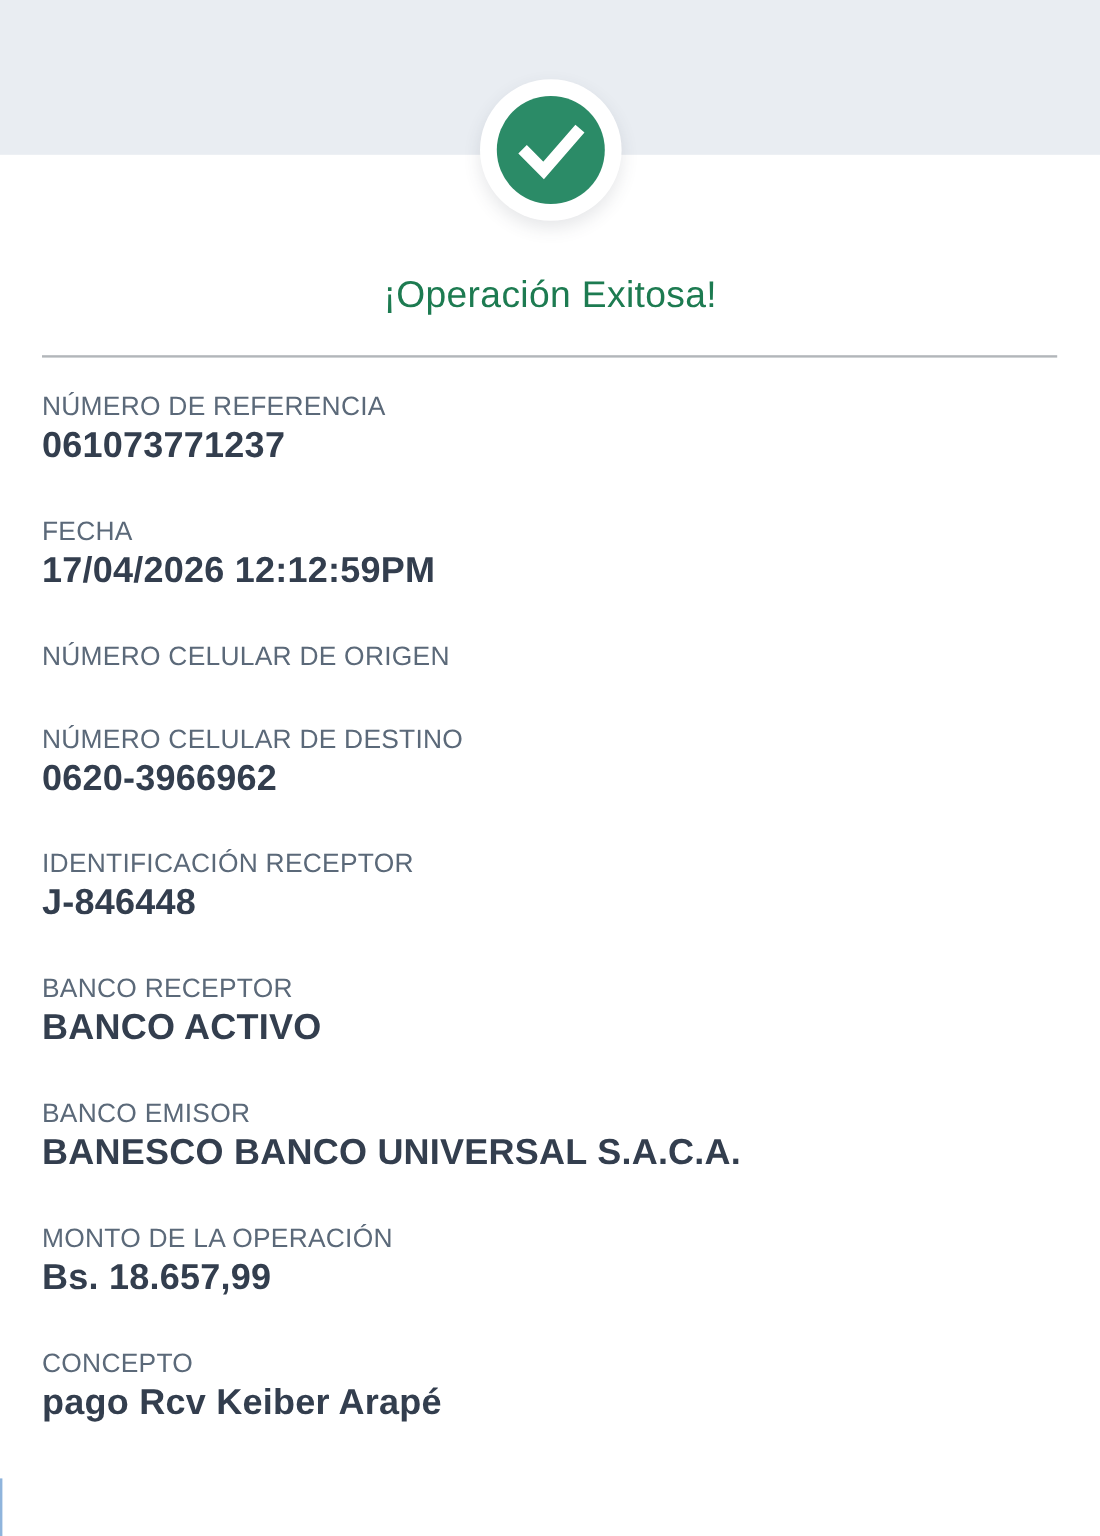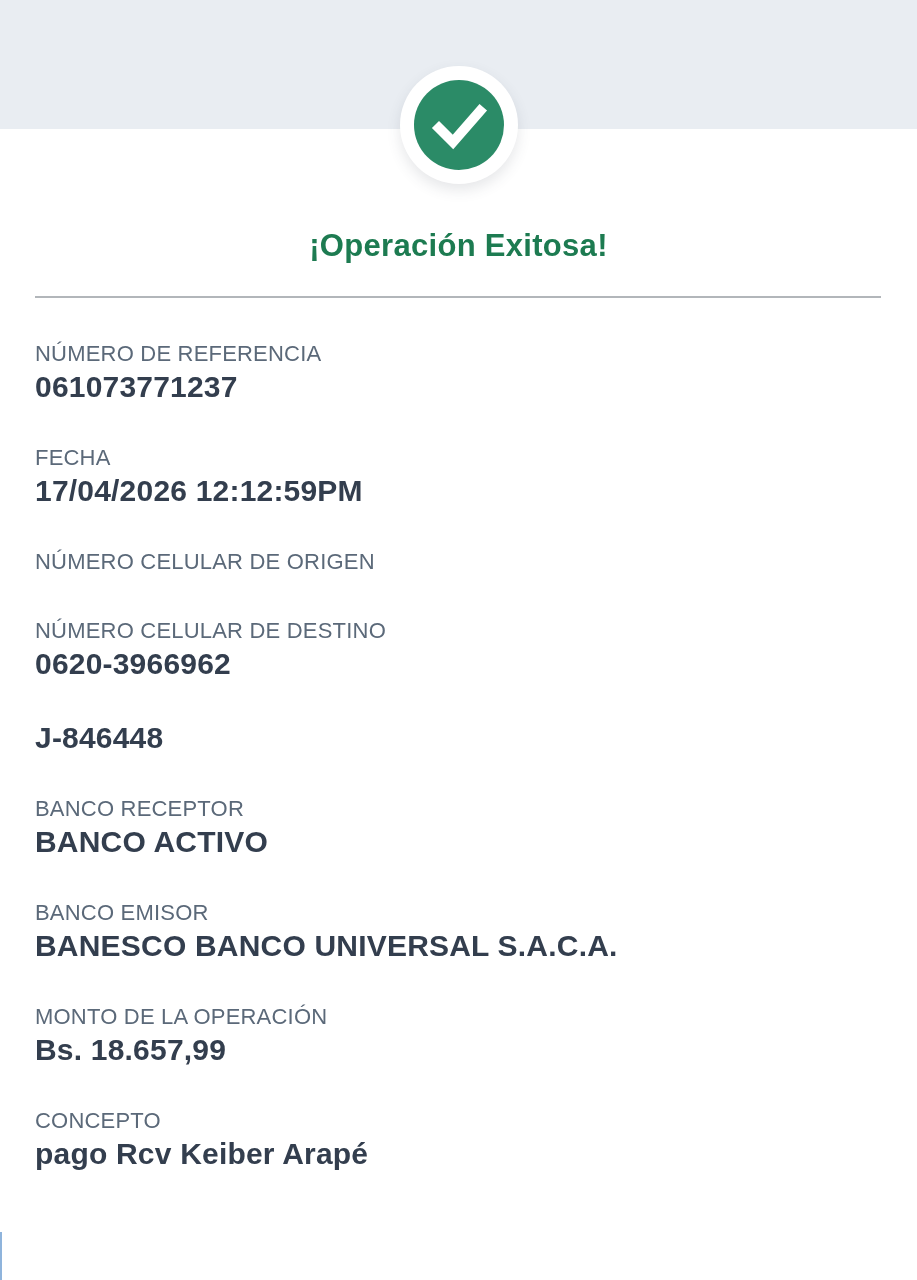--- a/index.html
+++ b/index.html
@@ -35,36 +35,36 @@
     background: #2b8b67;
     border-radius: 50%;
     display: flex; align-items: center; justify-content: center;
   }
   .badge-circle svg { display: block; }
   .title {
     position: absolute;
     top: 228px; left: 0; right: 0;
     text-align: center;
     font-size: 31px;
-    font-weight: 700;
+    font-weight: 400;
     color: #1d7b51;
     margin: 0;
     letter-spacing: 0.3px;
   }
   .divider {
     position: absolute;
     top: 296px; left: 35px; right: 36px;
     height: 0;
     border: none;
     border-top: 2px solid #b2b6ba;
     margin: 0;
   }
   .fields {
     position: absolute;
-    top: 339px; left: 35px; right: 40px;
+    top: 324px; left: 35px; right: 40px;
   }
   .field { margin-bottom: 39px; }
   .field-label {
     font-size: 22px;
     line-height: 30px;
     font-weight: 400;
     color: #5b6979;
     letter-spacing: 0.2px;
   }
   .field-value {
@@ -117,20 +117,21 @@
     <div class="field">
       <div class="field-label">NÚMERO CELULAR DE ORIGEN</div>
     </div>
 
     <div class="field">
       <div class="field-label">NÚMERO CELULAR DE DESTINO</div>
       <div class="field-value">0620-3966962</div>
     </div>
 
     <div class="field">
+      <div class="field-label">IDENTIFICACIÓN RECEPTOR</div>
       <div class="field-value">J-846448</div>
     </div>
 
     <div class="field">
       <div class="field-label">BANCO RECEPTOR</div>
       <div class="field-value">BANCO ACTIVO</div>
     </div>
 
     <div class="field">
       <div class="field-label">BANCO EMISOR</div>

